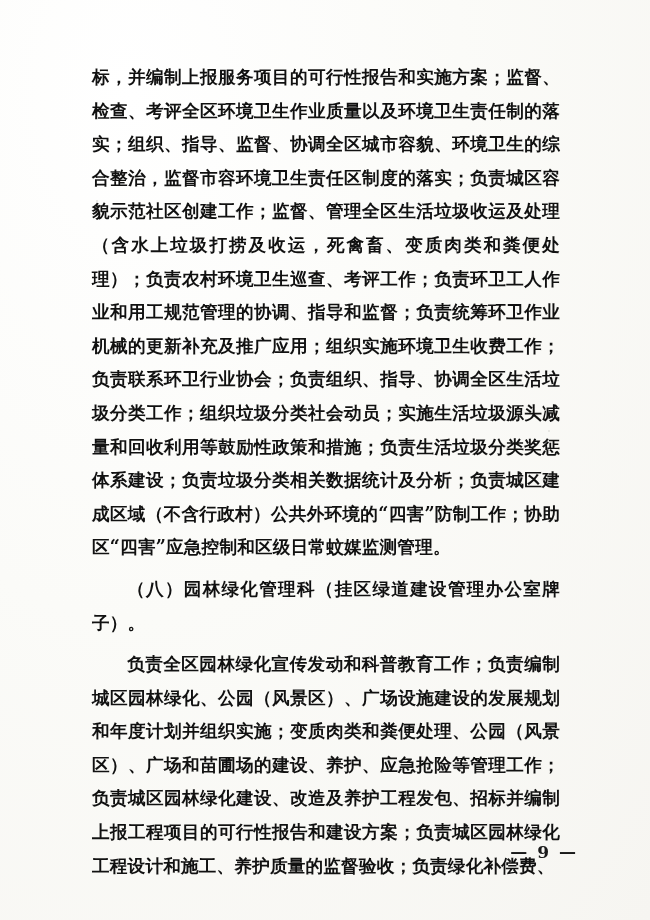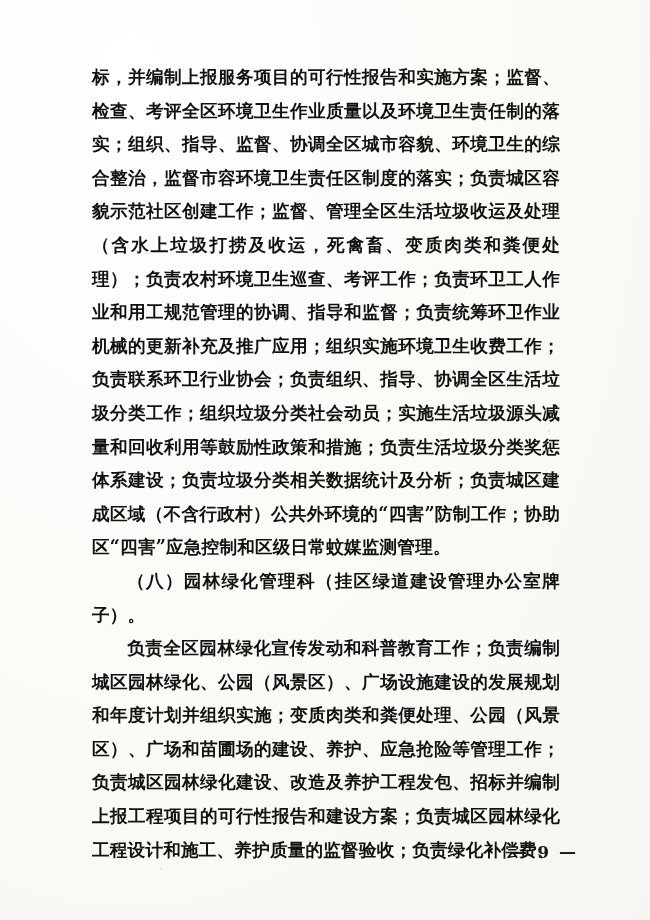--- a/index.html
+++ b/index.html
@@ -39,21 +39,21 @@
     color: #111111;
     font-size: 17.6px;
     line-height: 33.6px;
     letter-spacing: 0.2px;
     text-align: justify;
     text-justify: inter-ideograph;
     word-break: break-all;
     font-weight: 600;
   }
   .para + .para {
-    margin-top: 0px;
+    margin-top: 8px;
   }
   .indent {
     text-indent: 2em;
   }
   .page-number {
     position: absolute;
     right: 72px;
     bottom: 58px;
     font-size: 17px;
     color: #1a1a1a;

